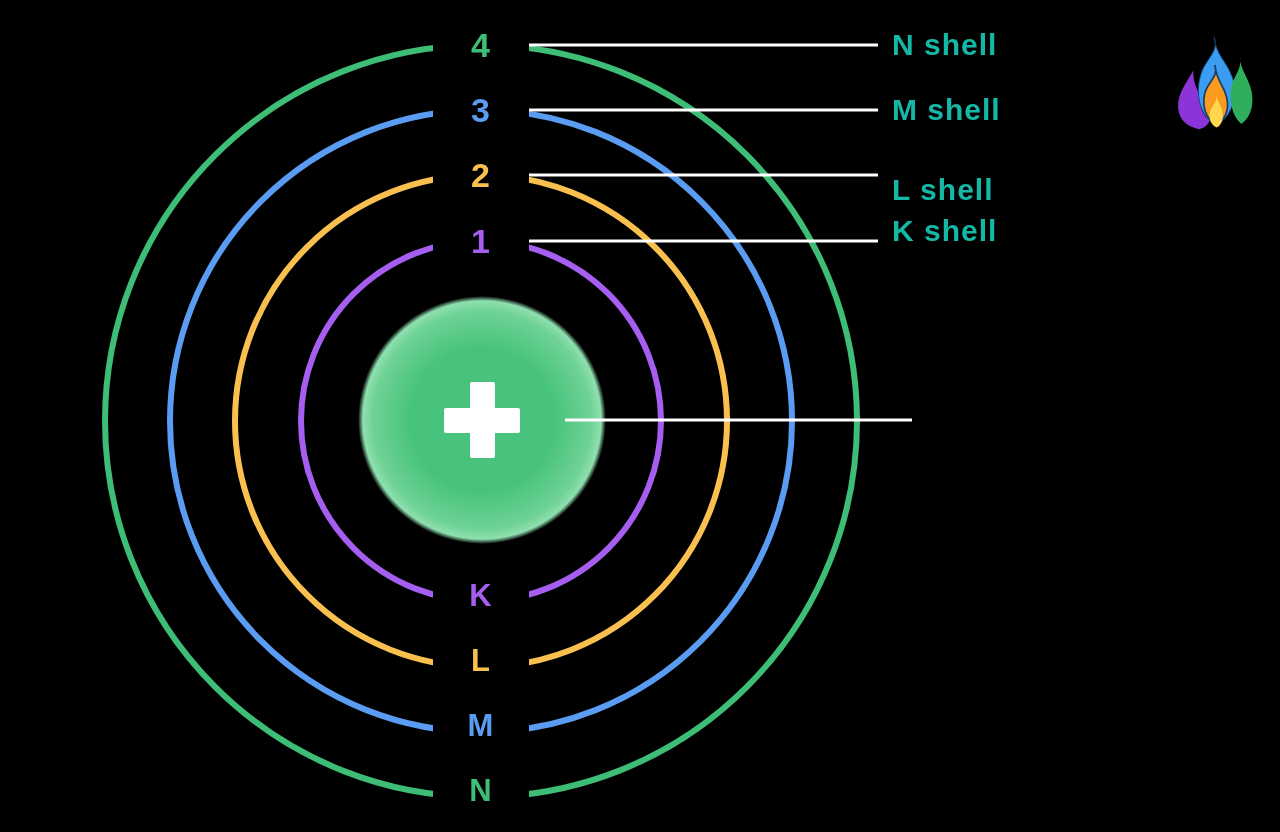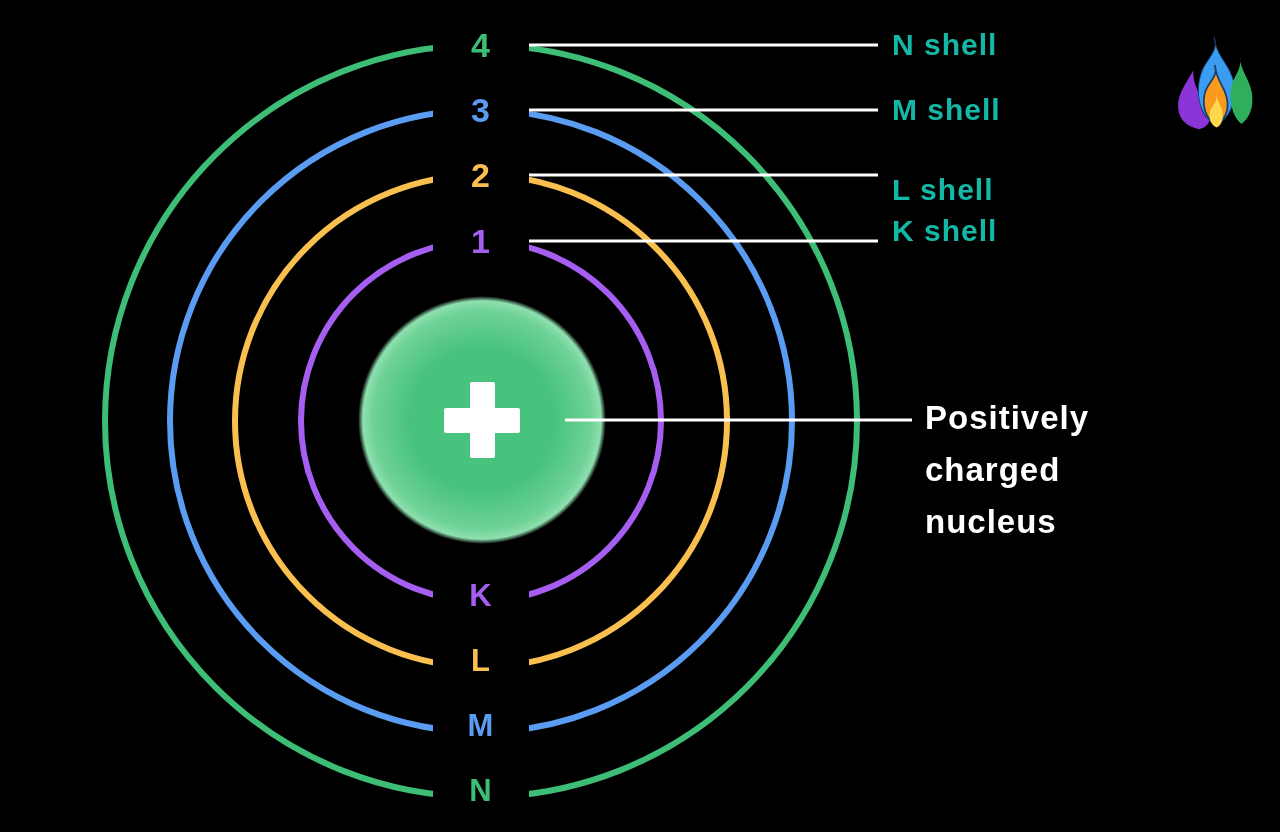--- a/index.html
+++ b/index.html
@@ -118,25 +118,20 @@
     <text class="shell-letter" x="481" y="660" text-anchor="middle" dominant-baseline="central" fill="#f9c050">L</text>
     <text class="shell-letter" x="481" y="725" text-anchor="middle" dominant-baseline="central" fill="#5a9cf2">M</text>
     <text class="shell-letter" x="481" y="790" text-anchor="middle" dominant-baseline="central" fill="#3dbd76">N</text>
   </svg>
 
   <div class="shell-label n">N shell</div>
   <div class="shell-label m">M shell</div>
   <div class="shell-label l">L shell</div>
   <div class="shell-label k">K shell</div>
 
-  <div class="nucleus-label">
-    <div>Positively</div>
-    <div>charged</div>
-    <div>nucleus</div>
-  </div>
 
   <svg class="logo" viewBox="0 0 100 110">
     <path d="M26 40 C17 56 7 68 8 84 C9 99 20 107 33 109 C39 108 43 104 45 99 C37 93 33 83 34 71 C29 59 25 52 26 40 Z" fill="#8b35d8"></path>
     <path d="M50 1 C57 19 39 27 34 47 C29 65 31 91 52 105 C74 93 78 65 71 47 C64 29 53 23 50 1 Z" stroke="#123c6e" stroke-width="1" fill="#3b9df2"></path>
     <path d="M80 23 C84 39 72 47 70 61 C68 77 71 93 82 103 C93 95 97 81 94 65 C91 49 81 41 80 23 Z" fill="#2fae5b"></path>
     <path d="M51 34 C56 48 42 54 39 68 C36 82 40 97 53 104 C66 96 68 82 64 69 C60 56 52 50 51 34 Z" stroke="#1a3c66" stroke-width="2" fill="#f99b1d"></path>
     <path d="M53 68 C55 78 46 82 45 90 C44 98 47 104 53 107 C59 104 61 98 60 90 C59 82 54 78 53 68 Z" fill="#ffd84d"></path>
   </svg>
 
 </div>

